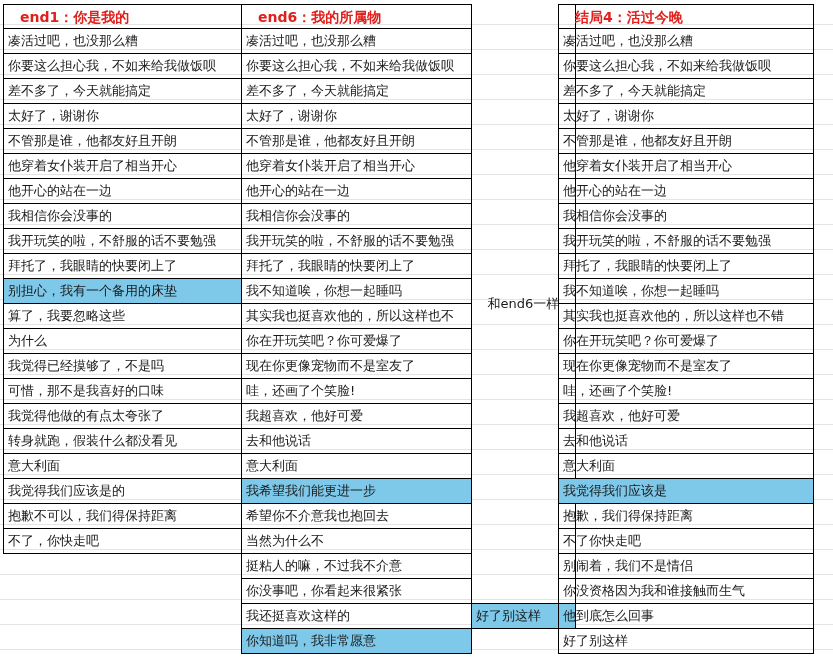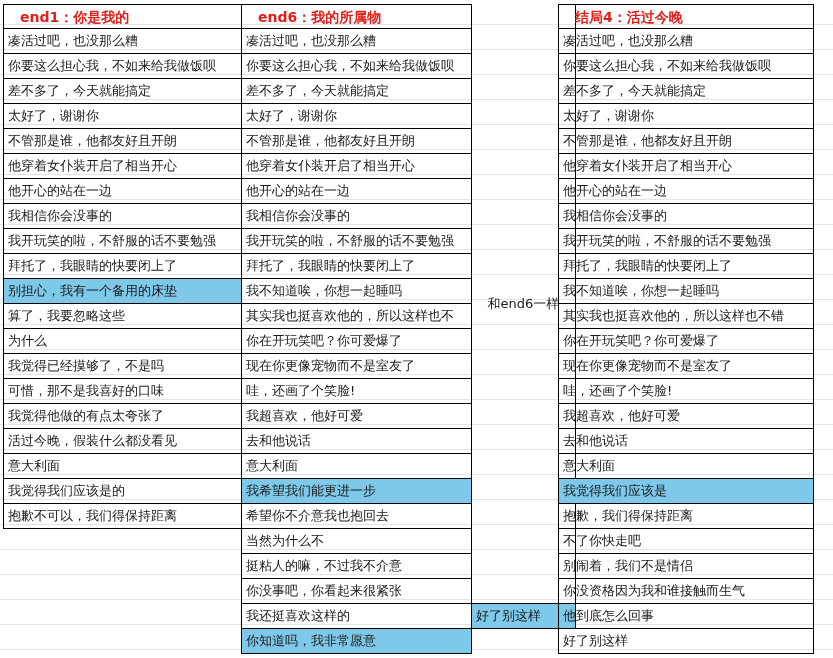--- a/index.html
+++ b/index.html
@@ -35,24 +35,25 @@
       <div class="cell">他开心的站在一边</div>
       <div class="cell">我相信你会没事的</div>
       <div class="cell">我开玩笑的啦，不舒服的话不要勉强</div>
       <div class="cell">拜托了，我眼睛的快要闭上了</div>
       <div class="cell hl">别担心，我有一个备用的床垫</div>
       <div class="cell">算了，我要忽略这些</div>
       <div class="cell">为什么</div>
       <div class="cell">我觉得已经摸够了，不是吗</div>
       <div class="cell">可惜，那不是我喜好的口味</div>
       <div class="cell">我觉得他做的有点太夸张了</div>
-      <div class="cell">活过今晚，假装什么都没看见</div>
+      <div class="cell">转身就跑，假装什么都没看见</div>
       <div class="cell">意大利面</div>
       <div class="cell">我觉得我们应该是的</div>
       <div class="cell">抱歉不可以，我们得保持距离</div>
+      <div class="cell">不了，你快走吧</div>
     </div>
 
   <div class="col" id="col1" style="left:241px;width:231px;">
     <div class="cell header first">end6：我的所属物</div>
   <div class="cell">凑活过吧，也没那么糟</div>
       <div class="cell">你要这么担心我，不如来给我做饭呗</div>
       <div class="cell">差不多了，今天就能搞定</div>
       <div class="cell">太好了，谢谢你</div>
       <div class="cell">不管那是谁，他都友好且开朗</div>
       <div class="cell">他穿着女仆装开启了相当开心</div>

